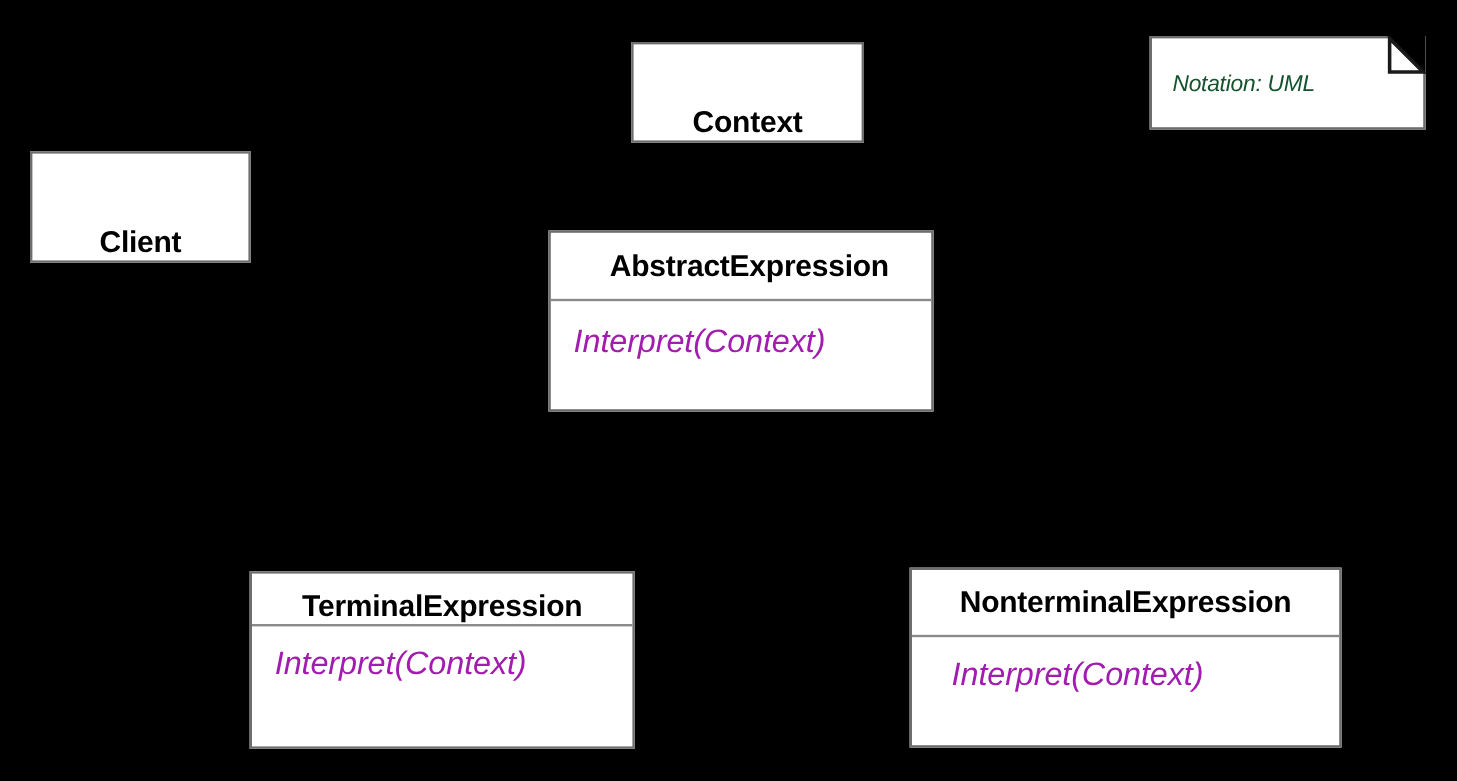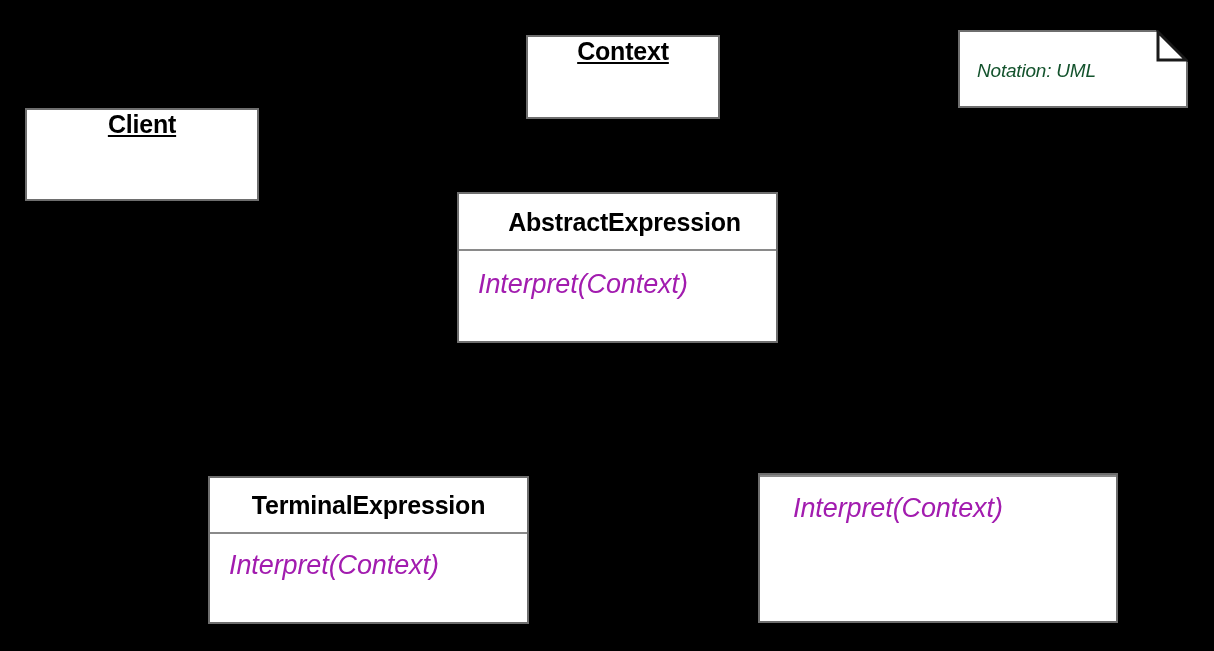--- a/index.html
+++ b/index.html
@@ -44,33 +44,32 @@
   .uml-method {
     font-style: italic;
     color: #a21caf;
     white-space: nowrap;
     letter-spacing: -0.1px;
   }
 
   
   .simple-box {
     display: flex;
-    align-items: flex-start;
+    align-items: flex-end;
     justify-content: center;
-    text-decoration: underline;
   }
   .simple-box .uml-title {
     font-size: 25px;
   }
 
   
   #client-box {
     left: 25px;
-    top: 108px;
-    width: 234px;
+    top: 126px;
+    width: 184px;
     height: 93px;
   }
 
   
   #context-box {
     left: 526px;
     top: 35px;
     width: 194px;
     height: 84px;
   }
@@ -97,21 +96,20 @@
   
   #terminal-expression-box {
     left: 208px;
     top: 476px;
     width: 321px;
     height: 148px;
   }
   #terminal-expression-box .uml-title {
     font-size: 25px;
     margin-top: 13px;
-    margin-bottom: 12px;
   }
   #terminal-expression-box .uml-method {
     font-size: 27px;
     margin-top: 16px;
     margin-left: 19px;
   }
 
   
   #nonterminal-expression-box {
     left: 758px;
@@ -179,20 +177,21 @@
     <div class="uml-method">Interpret(Context)</div>
   </div>
 
   <div class="uml-box" id="terminal-expression-box">
     <div class="uml-title">TerminalExpression</div>
     <div class="uml-compartment-divider"></div>
     <div class="uml-method">Interpret(Context)</div>
   </div>
 
   <div class="uml-box" id="nonterminal-expression-box">
+    <div class="uml-title">NonterminalExpression</div>
     <div class="uml-compartment-divider"></div>
     <div class="uml-method">Interpret(Context)</div>
   </div>
 
   <div id="notation-note">
     <div class="note-text">Notation: UML</div>
     <svg class="note-fold" viewBox="0 0 32 32">
       <polygon points="0,0 32,0 32,32" fill="#000000"></polygon>
       <polygon points="2,2 30,30 2,30" fill="#ffffff" stroke="#1a1a1a" stroke-width="3"></polygon>
     </svg>

